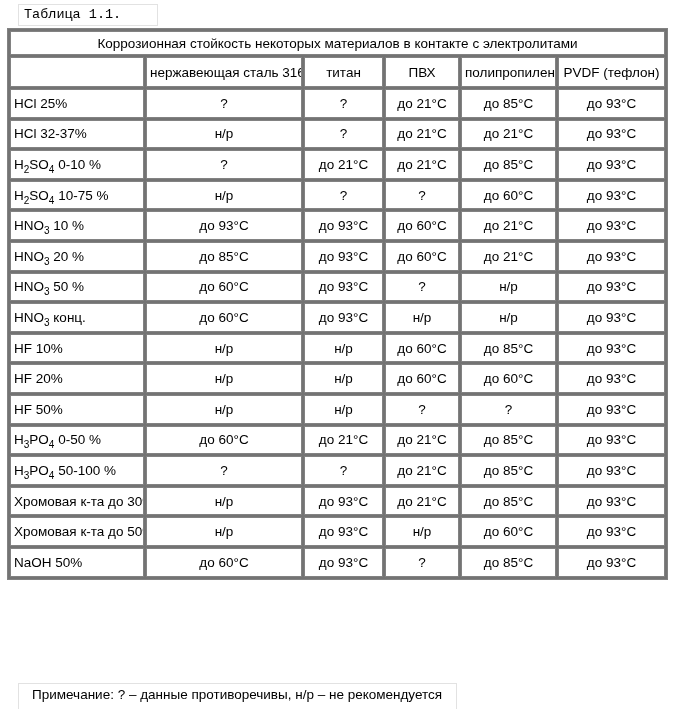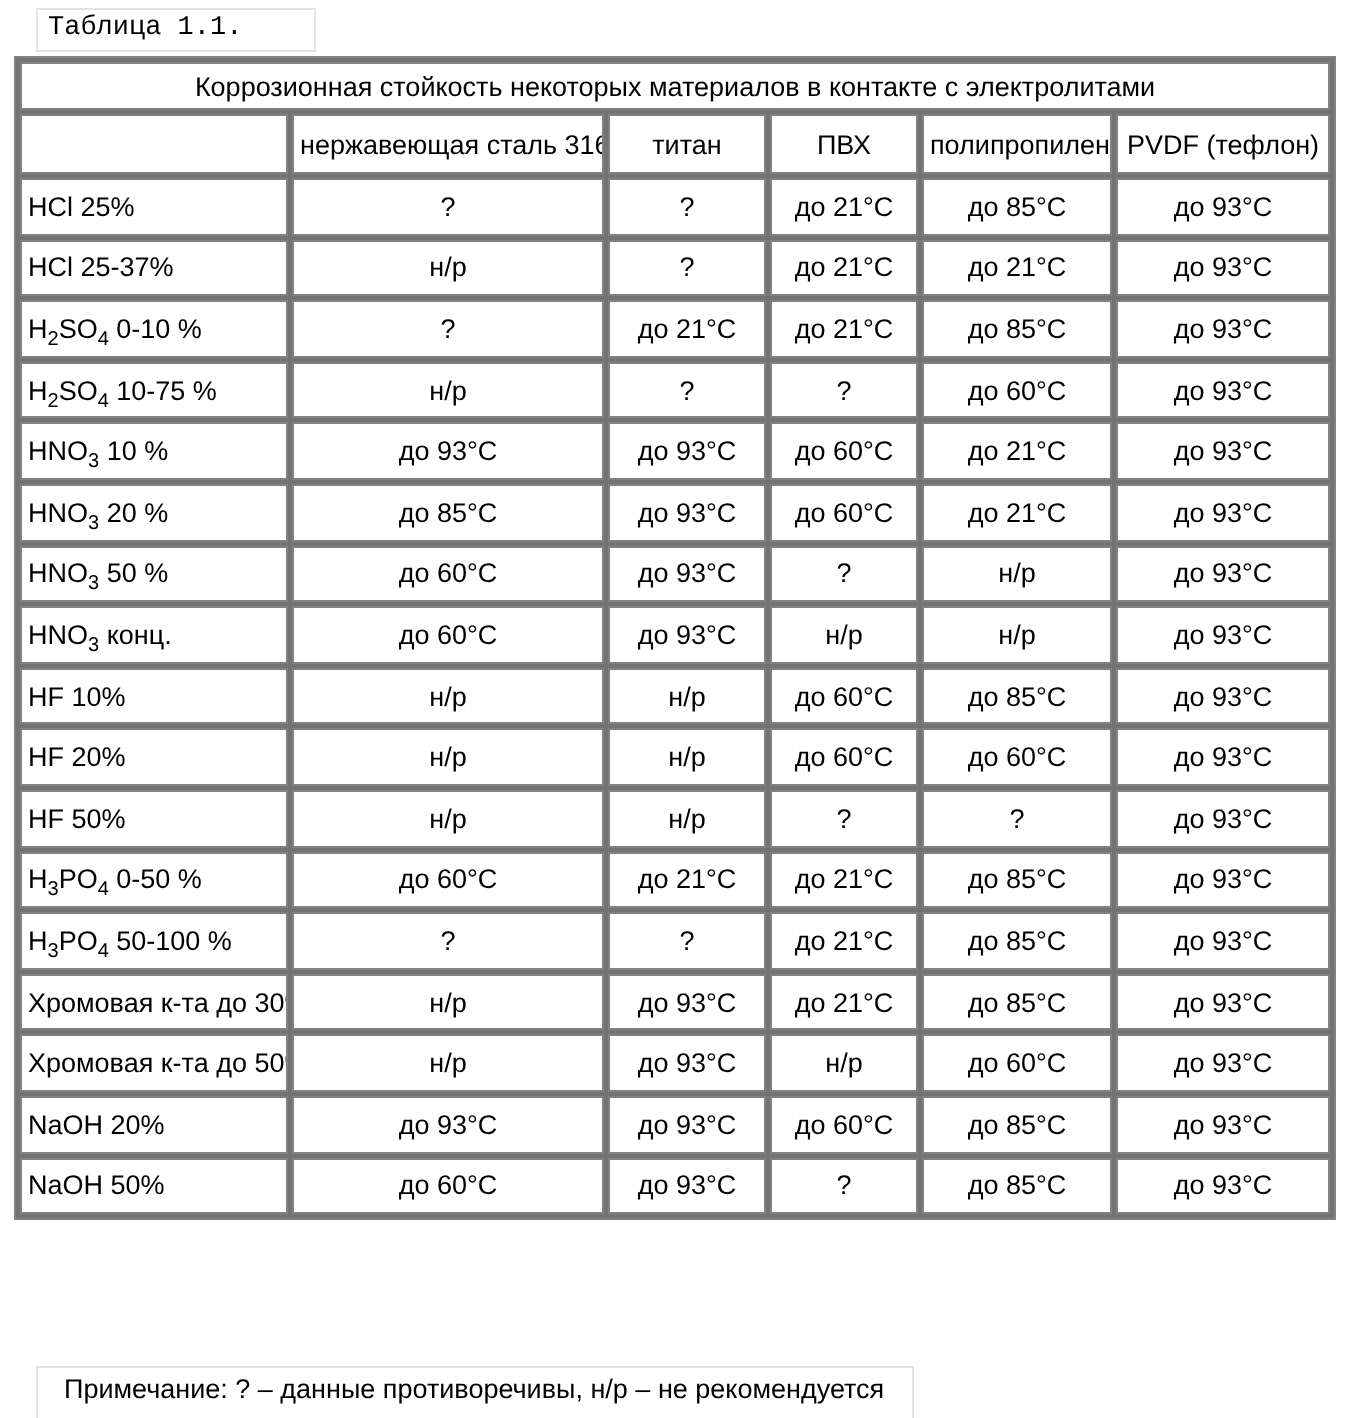--- a/index.html
+++ b/index.html
@@ -92,21 +92,21 @@
     <tbody id="table-body">
         <tr>
           <td class="row-label">HCl 25%</td>
           <td class="cell-val">?</td>
           <td class="cell-val">?</td>
           <td class="cell-val">до 21°C</td>
           <td class="cell-val">до 85°C</td>
           <td class="cell-val">до 93°C</td>
         </tr>
         <tr>
-          <td class="row-label">HCl 25-37%</td>
+          <td class="row-label">HCl 32-37%</td>
           <td class="cell-val">н/р</td>
           <td class="cell-val">?</td>
           <td class="cell-val">до 21°C</td>
           <td class="cell-val">до 21°C</td>
           <td class="cell-val">до 93°C</td>
         </tr>
         <tr>
           <td class="row-label">H<sub>2</sub>SO<sub>4</sub> 0-10 %</td>
           <td class="cell-val">?</td>
           <td class="cell-val">до 21°C</td>
@@ -201,28 +201,20 @@
           <td class="cell-val">до 21°C</td>
           <td class="cell-val">до 85°C</td>
           <td class="cell-val">до 93°C</td>
         </tr>
         <tr>
           <td class="row-label">Хромовая к-та до 50%</td>
           <td class="cell-val">н/р</td>
           <td class="cell-val">до 93°C</td>
           <td class="cell-val">н/р</td>
           <td class="cell-val">до 60°C</td>
-          <td class="cell-val">до 93°C</td>
-        </tr>
-        <tr>
-          <td class="row-label">NaOH 20%</td>
-          <td class="cell-val">до 93°C</td>
-          <td class="cell-val">до 93°C</td>
-          <td class="cell-val">до 60°C</td>
-          <td class="cell-val">до 85°C</td>
           <td class="cell-val">до 93°C</td>
         </tr>
         <tr>
           <td class="row-label">NaOH 50%</td>
           <td class="cell-val">до 60°C</td>
           <td class="cell-val">до 93°C</td>
           <td class="cell-val">?</td>
           <td class="cell-val">до 85°C</td>
           <td class="cell-val">до 93°C</td>
         </tr>

